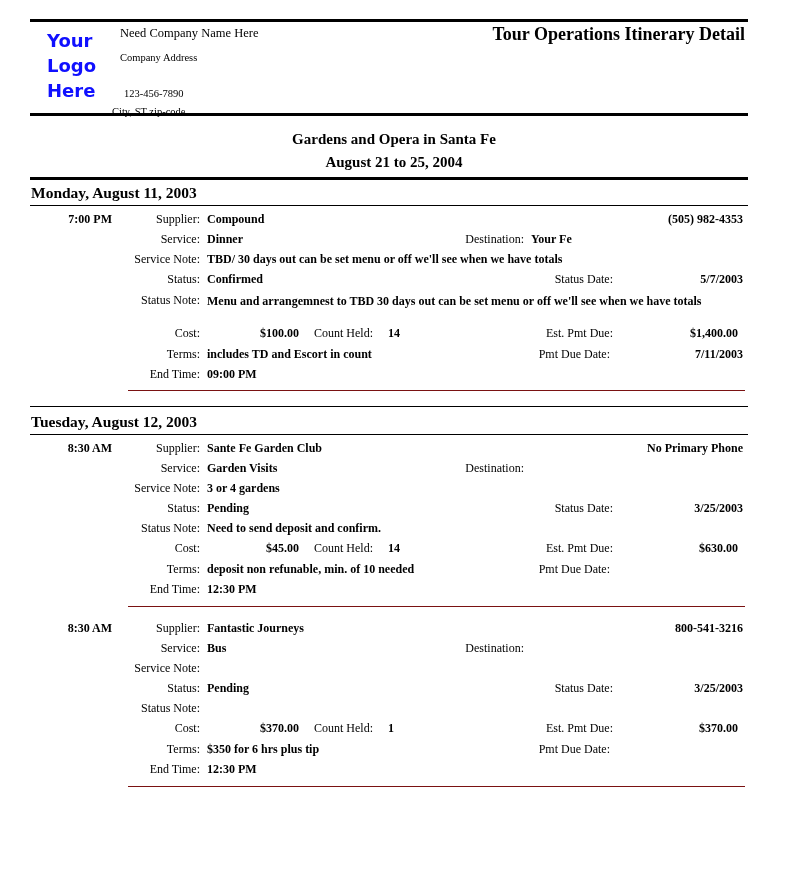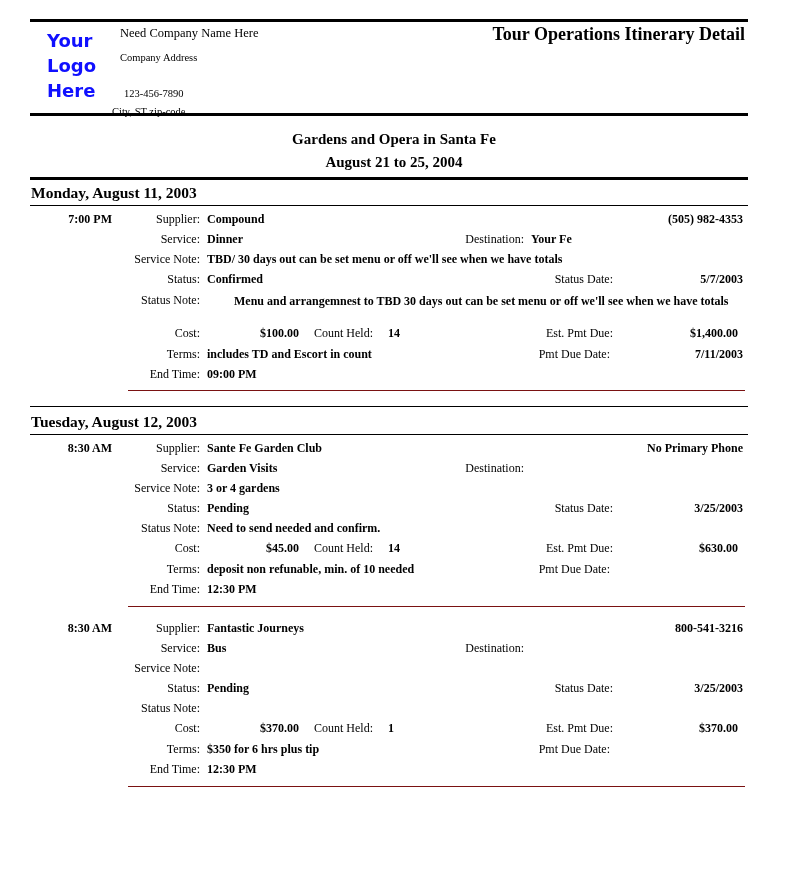--- a/index.html
+++ b/index.html
@@ -12,21 +12,21 @@
             color: #1010ff; font-size: 18px; line-height: 25px; }
     .co-name { font-size: 12.5px; }
     .co-small { font-size: 10.5px; }
     .rpt-title { font-weight: bold; font-size: 18px; text-align: right; }
     .tour-line { font-weight: bold; font-size: 15px; width: 788px; left: 0; text-align: center; }
     .day-hdr { font-weight: bold; font-size: 15.5px; }
     .lbl { font-size: 12px; text-align: right; }
     .val { font-size: 12px; font-weight: bold; }
     .time { font-size: 12px; font-weight: bold; text-align: right; }
     .sep { position: absolute; height: 1px; background: #7a1212; }
-    .wrapval { white-space: normal; width: 530px; line-height: 16px; margin-left: 27px; }
+    .wrapval { white-space: normal; width: 530px; line-height: 16px; }
   </style>
 </head>
 <body>
 
 <div class="rule" style="left:30px;top:19px;width:718px;height:3px;"></div>
 <div class="logo">
   <div>Your</div>
   <div>Logo</div>
   <div>Here</div>
 </div>
@@ -100,21 +100,21 @@
 
   <div class="abs lbl" style="right:588px;top:481px;">Service Note:</div>
   <div class="abs val" style="left:207px;top:481px;">3 or 4 gardens</div>
 
   <div class="abs lbl" style="right:588px;top:501px;">Status:</div>
   <div class="abs val" style="left:207px;top:501px;">Pending</div>
   <div class="abs lbl" style="right:175px;top:501px;">Status Date:</div>
   <div class="abs val" style="right:45px;top:501px;">3/25/2003</div>
 
   <div class="abs lbl" style="right:588px;top:521px;">Status Note:</div>
-  <div class="abs val" style="left:207px;top:521px;">Need to send needed and confirm.</div>
+  <div class="abs val" style="left:207px;top:521px;">Need to send deposit and confirm.</div>
 
   <div class="abs lbl" style="right:588px;top:541px;">Cost:</div>
   <div class="abs val" style="right:489px;top:541px;">$45.00</div>
   <div class="abs lbl" style="left:314px;top:541px;">Count Held:</div>
   <div class="abs val" style="left:388px;top:541px;">14</div>
   <div class="abs lbl" style="right:175px;top:541px;">Est. Pmt Due:</div>
   <div class="abs val" style="right:50px;top:541px;">$630.00</div>
 
   <div class="abs lbl" style="right:588px;top:562px;">Terms:</div>
   <div class="abs val" style="left:207px;top:562px;">deposit non refunable, min. of 10 needed</div>

